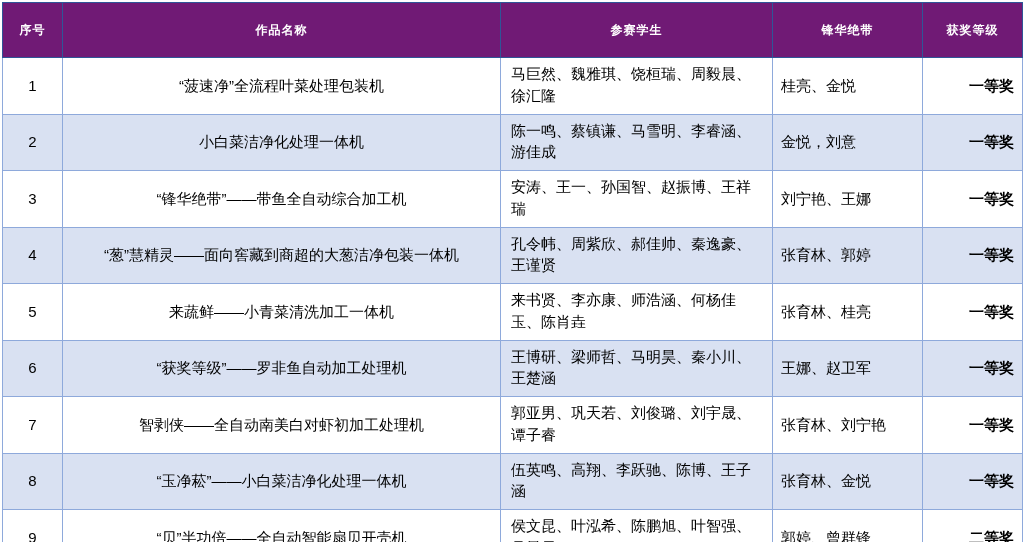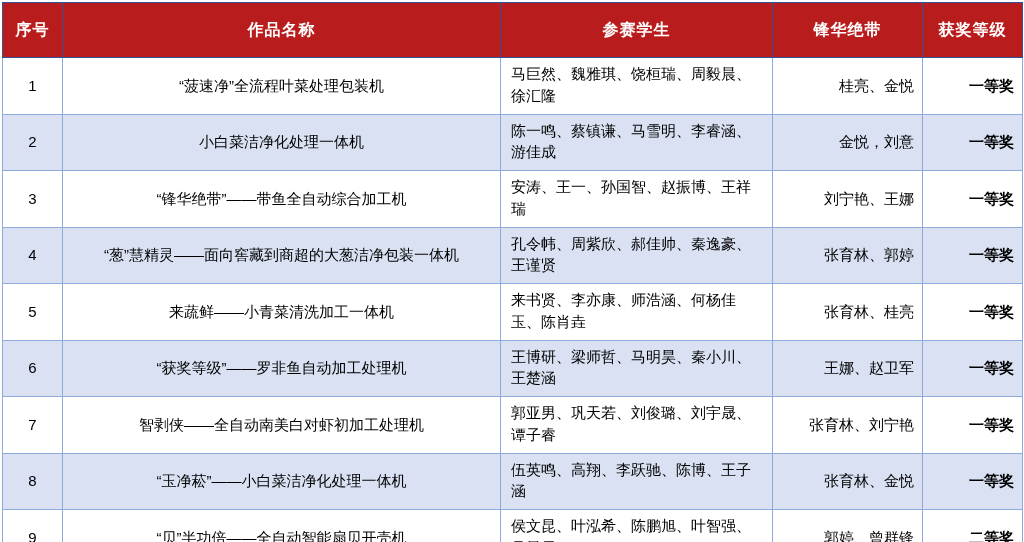--- a/index.html
+++ b/index.html
@@ -25,23 +25,23 @@
     margin: 2px;
     table-layout: fixed;
   }
   table.award-table col.c-idx    { width: 60px; }
   table.award-table col.c-title  { width: 438px; }
   table.award-table col.c-stu    { width: 272px; }
   table.award-table col.c-teach  { width: 150px; }
   table.award-table col.c-level  { width: 100px; }
 
   thead th {
-    background: #b91c1c;
+    background: #701a75;
     color: #ffffff;
-    font-size: 16px;
+    font-size: 12px;
     font-weight: bold;
     height: 52px;
     border: 1px solid #2f5597;
     text-align: center;
     vertical-align: middle;
     letter-spacing: 1px;
   }
   tbody td {
     border: 1px solid #8ea9db;
     font-size: 15px;
@@ -52,21 +52,21 @@
     line-height: 1.45;
     height: 54px;
     box-sizing: border-box;
   }
   tbody tr.row-light td { background: #ffffff; }
   tbody tr.row-dark  td { background: #d9e1f2; }
 
   td.cell-idx   { font-size: 15px; }
   td.cell-title { text-align: center; }
   td.cell-stu   { text-align: left; padding-left: 10px; padding-right: 10px; font-family: Liberation Serif, serif; }
-  td.cell-teach { text-align: right; }
+  td.cell-teach { text-align: left; }
   td.cell-level { text-align: right; font-weight: bold; }
 </style>
 </head>
 <body>
 
 <div class="sheet">
   <table class="award-table">
     <colgroup>
       <col class="c-idx">
       <col class="c-title">

